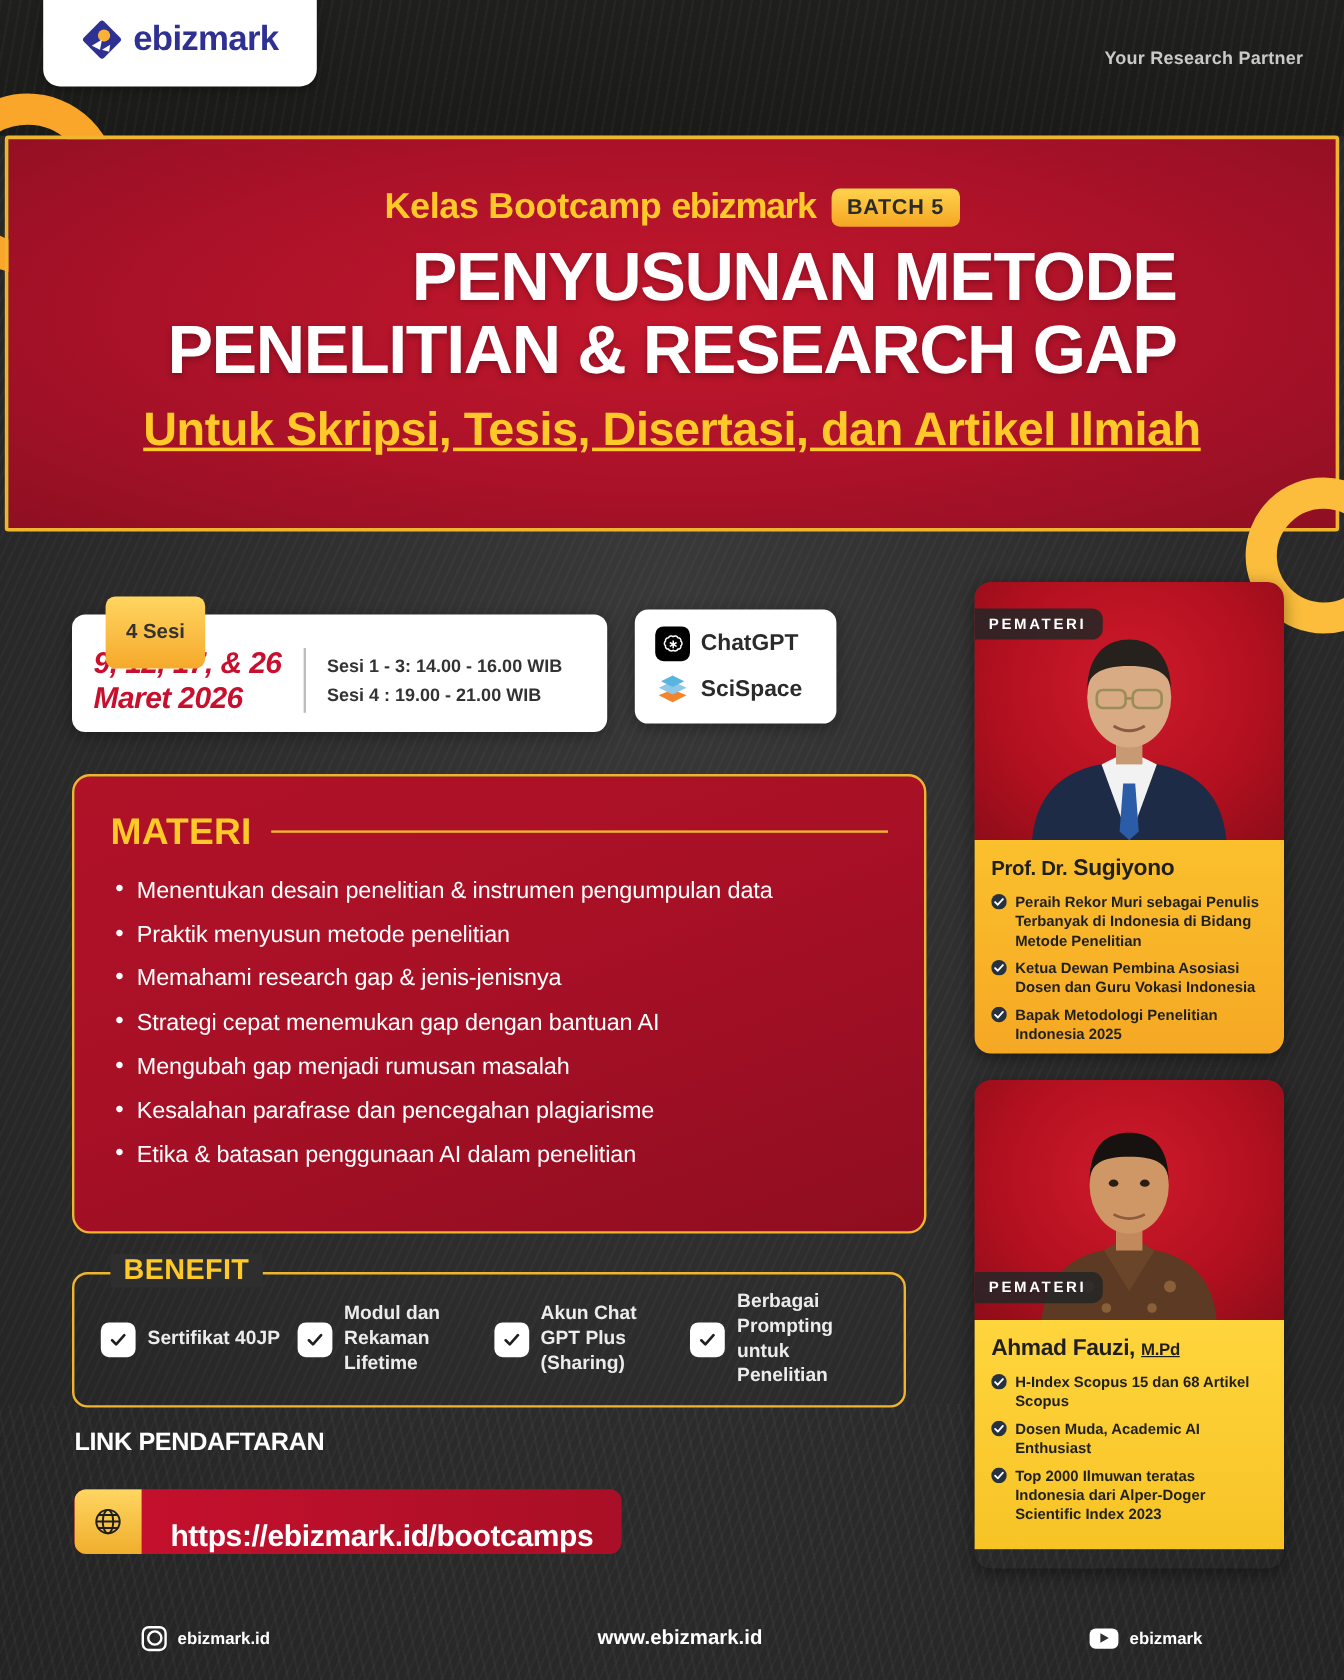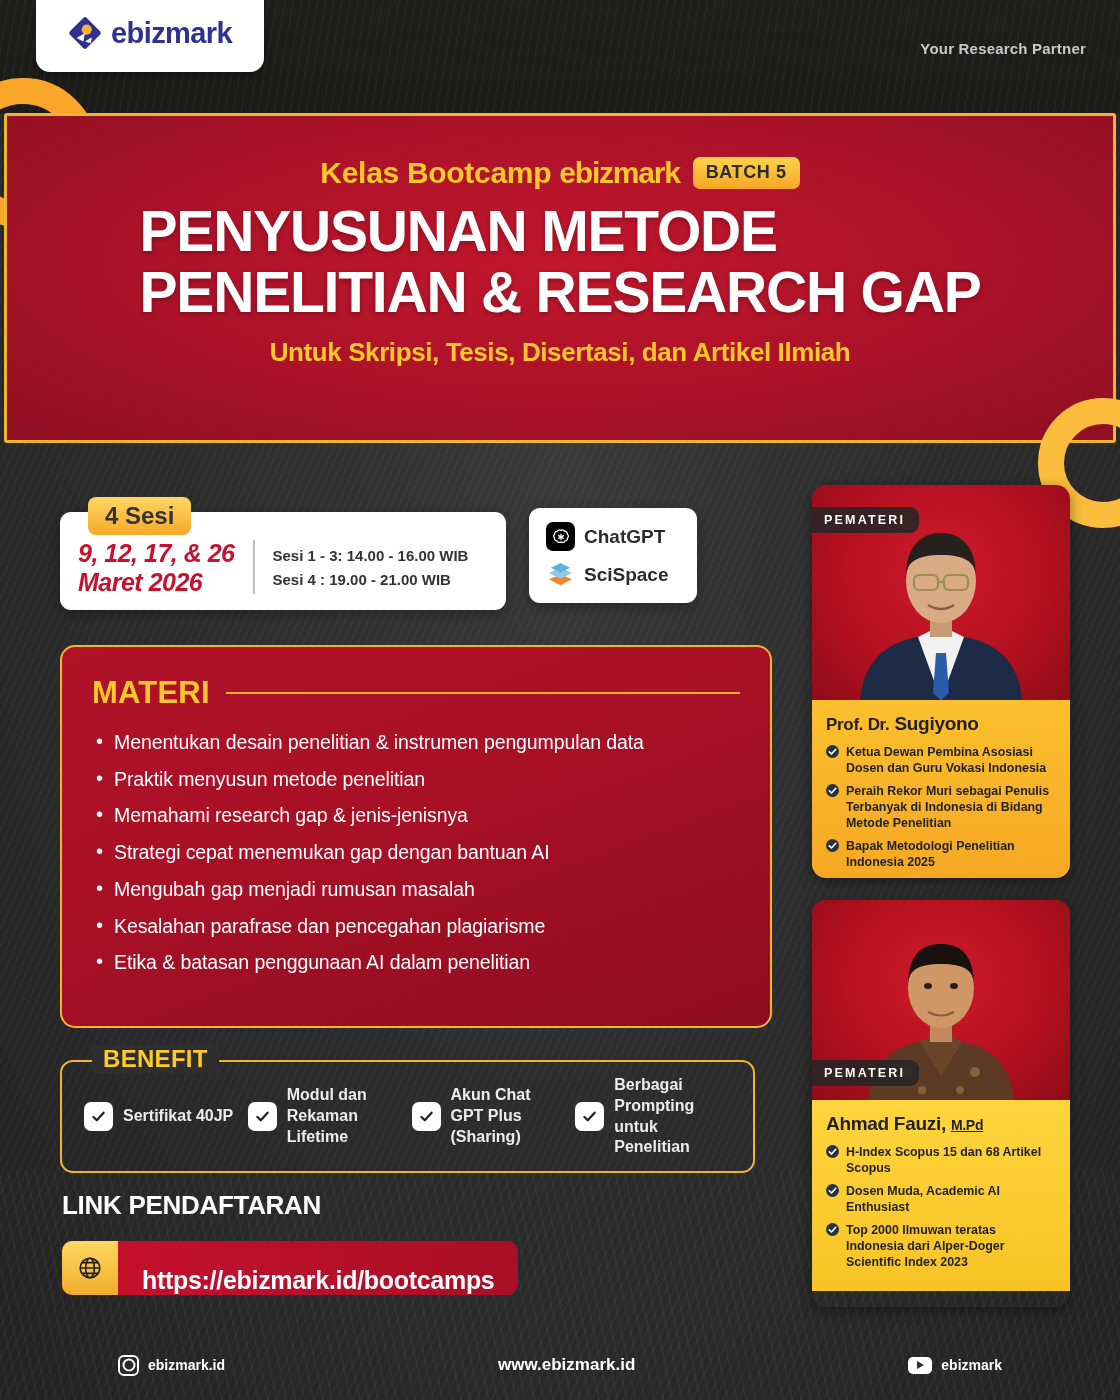--- a/index.html
+++ b/index.html
@@ -70,34 +70,34 @@
   .banner-top { display:flex; align-items:center; gap:13px; }
   .kelas { font-size:30px; font-weight:700; color:#ffc929; letter-spacing:-.3px; }
   .kelas .brand { font-weight:800; letter-spacing:-1.2px; }
   .batch {
     background: linear-gradient(180deg,#ffd34d 0%, #f5a623 100%);
     color:#2b2b2b; font-size:18px; font-weight:800; letter-spacing:.6px;
     padding:5px 13px 6px; border-radius:7px;
   }
   .headline {
     color:#fff; font-weight:800; font-size:57px; line-height:1.07;
-    letter-spacing:-1.2px; text-align:left; margin-top:11px;
+    letter-spacing:-1.2px; text-align:right; margin-top:11px;
     text-shadow:0 2px 5px rgba(0,0,0,.28);
   }
   .subhead {
-    color:#ffc929; font-weight:800; font-size:26px; letter-spacing:-.4px;
-    margin-top:14px; text-align:center;
+    color:#ffc929; font-weight:800; font-size:39px; letter-spacing:-.4px;
+    margin-top:14px; text-align:center;text-decoration:underline;
   }
 
   
   .sesi-badge {
     position:absolute; left:88px; top:497px;
     background:linear-gradient(180deg,#ffd661 0%, #f6a92b 100%);
-    color:#333; font-weight:800; font-size:24px;
-    padding:5px 17px; border-radius:8px; z-index:3;
+    color:#333; font-weight:800; font-size:17px;
+    padding:20px 17px; border-radius:8px; z-index:3;
   }
   .sesi-card {
     position:absolute; left:60px; top:512px; width:446px; height:98px;
     background:#fff; border-radius:11px;
     display:flex; align-items:center; padding:0 18px; gap:18px;
     box-shadow:0 3px 12px rgba(0,0,0,.3);
   }
   .sesi-date {
     color:#c8102e; font-weight:800; font-style:italic; font-size:25px;
     line-height:1.17; letter-spacing:-.5px; padding-top:14px; white-space:nowrap;
@@ -153,21 +153,21 @@
   .bitem { display:flex; align-items:center; gap:10px; flex:1; }
   .chk {
     width:29px; height:29px; background:#fff; border-radius:7px; flex:none;
     display:flex; align-items:center; justify-content:center;
   }
   .bitem span { color:#ececec; font-size:16px; font-weight:600; line-height:1.3; }
 
   
   .link-title {
     position:absolute; left:62px; top:1190px;
-    color:#fff; font-size:26px; font-weight:800; letter-spacing:-.3px;
+    color:#fff; font-size:21px; font-weight:800; letter-spacing:-.3px;
   }
   .link-bar {
     position:absolute; left:62px; top:1241px; width:456px; height:54px;
     border-radius:10px; overflow:hidden; display:flex; align-items:flex-end;
     background: linear-gradient(90deg,#c8102e 0%, #a90f26 100%);
   }
   .link-globe {
     width:56px; height:100%; background:linear-gradient(180deg,#ffd661 0%, #f0ae2d 100%);
     display:flex; align-items:center; justify-content:center; flex:none;
   }
@@ -383,30 +383,30 @@
       <span>Sugiyono</span>
     </div>
     <ul>
       <li>
         <span class="tick">
           <svg viewBox="0 0 16 16" width="13" height="13">
               <circle cx="8" cy="8" r="8" fill="#26323f"></circle>
               <path d="M4 8.3 L6.8 11 L12 5.2" stroke="#fff" stroke-width="1.9" fill="none" stroke-linecap="round" stroke-linejoin="round"></path>
             </svg>
         </span>
+        <span>Peraih Rekor Muri sebagai Penulis Terbanyak di Indonesia di Bidang Metode Penelitian</span>
+      </li>
+      <li>
+        <span class="tick">
+          <svg viewBox="0 0 16 16" width="13" height="13">
+              <circle cx="8" cy="8" r="8" fill="#26323f"></circle>
+              <path d="M4 8.3 L6.8 11 L12 5.2" stroke="#fff" stroke-width="1.9" fill="none" stroke-linecap="round" stroke-linejoin="round"></path>
+            </svg>
+        </span>
         <span>Ketua Dewan Pembina Asosiasi Dosen dan Guru Vokasi Indonesia</span>
-      </li>
-      <li>
-        <span class="tick">
-          <svg viewBox="0 0 16 16" width="13" height="13">
-              <circle cx="8" cy="8" r="8" fill="#26323f"></circle>
-              <path d="M4 8.3 L6.8 11 L12 5.2" stroke="#fff" stroke-width="1.9" fill="none" stroke-linecap="round" stroke-linejoin="round"></path>
-            </svg>
-        </span>
-        <span>Peraih Rekor Muri sebagai Penulis Terbanyak di Indonesia di Bidang Metode Penelitian</span>
       </li>
       <li>
         <span class="tick">
           <svg viewBox="0 0 16 16" width="13" height="13">
               <circle cx="8" cy="8" r="8" fill="#26323f"></circle>
               <path d="M4 8.3 L6.8 11 L12 5.2" stroke="#fff" stroke-width="1.9" fill="none" stroke-linecap="round" stroke-linejoin="round"></path>
             </svg>
         </span>
         <span>Bapak Metodologi Penelitian Indonesia 2025</span>
       </li>

